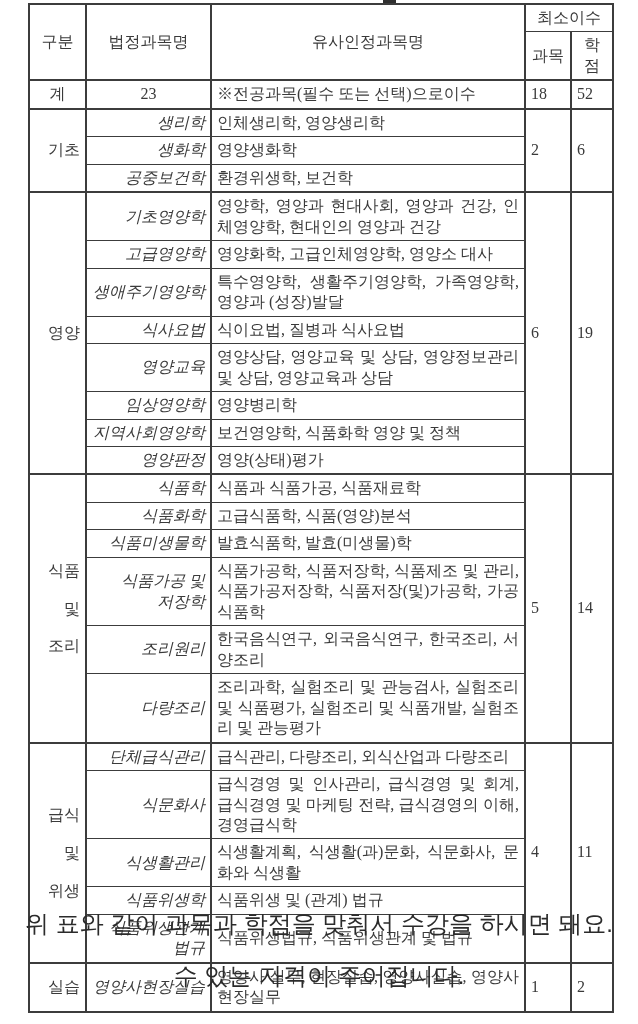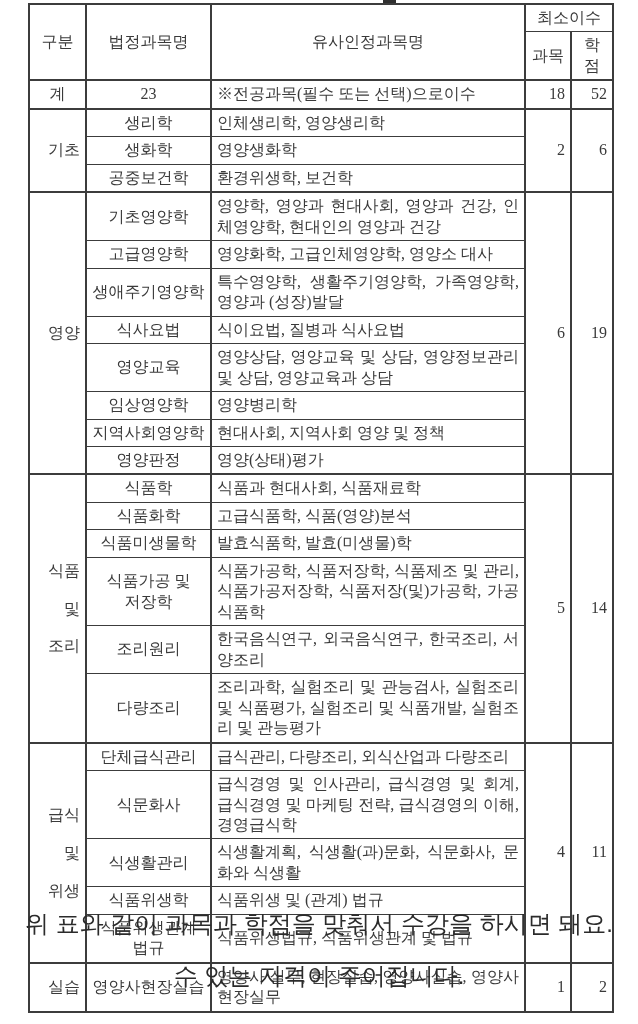--- a/index.html
+++ b/index.html
@@ -35,23 +35,23 @@
     border-right-width: 2px;
     padding: 3px 5px;
     vertical-align: middle;
     font-weight: normal;
     overflow: hidden;
   }
   tr.thick th, tr.thick td { border-top-width: 2px; }
   .c { text-align: center; margin-top: 16px; }
   .cat { text-align: right; white-space: pre-line; }
   .cat.stack { line-height: 2.35; font-family: Liberation Serif, serif; }
-  .legal { text-align: center; white-space: pre-line; padding-left: 7px; }
+  .legal { text-align: right; white-space: pre-line; padding-left: 7px; font-style: italic; }
   .sim { text-align: justify; padding-left: 6px; padding-right: 4px; }
-  .num { text-align: right; }
+  .num { text-align: left; }
   .footer-note {
     position: absolute;
     left: 0; top: 898px;
     width: 638px;
     text-align: center;
     font-family: "Liberation Sans", "DejaVu Sans", sans-serif;
     font-size: 24px;
     line-height: 2.17;
     color: #2b2b2b;
   }
@@ -129,33 +129,33 @@
     <tr>
       <td class="legal">영양교육</td>
       <td class="sim">영양상담, 영양교육 및 상담, 영양정보관리 및 상담, 영양교육과 상담</td>
     </tr>
     <tr>
       <td class="legal">임상영양학</td>
       <td class="sim">영양병리학</td>
     </tr>
     <tr>
       <td class="legal">지역사회영양학</td>
-      <td class="sim">현대사회, 지역사회 영양 및 정책</td>
+      <td class="sim">보건영양학, 식품화학 영양 및 정책</td>
     </tr>
     <tr>
       <td class="legal">영양판정</td>
       <td class="sim">영양(상태)평가</td>
     </tr>
 
     <tr class="thick">
       <td class="cat stack" rowspan="6">식품
 및
 조리</td>
       <td class="legal">식품학</td>
-      <td class="sim">식품과 현대사회, 식품재료학</td>
+      <td class="sim">식품과 식품가공, 식품재료학</td>
       <td class="num" rowspan="6">5</td>
       <td class="num" rowspan="6">14</td>
     </tr>
     <tr>
       <td class="legal">식품화학</td>
       <td class="sim">고급식품학, 식품(영양)분석</td>
     </tr>
     <tr>
       <td class="legal">식품미생물학</td>
       <td class="sim">발효식품학, 발효(미생물)학</td>

